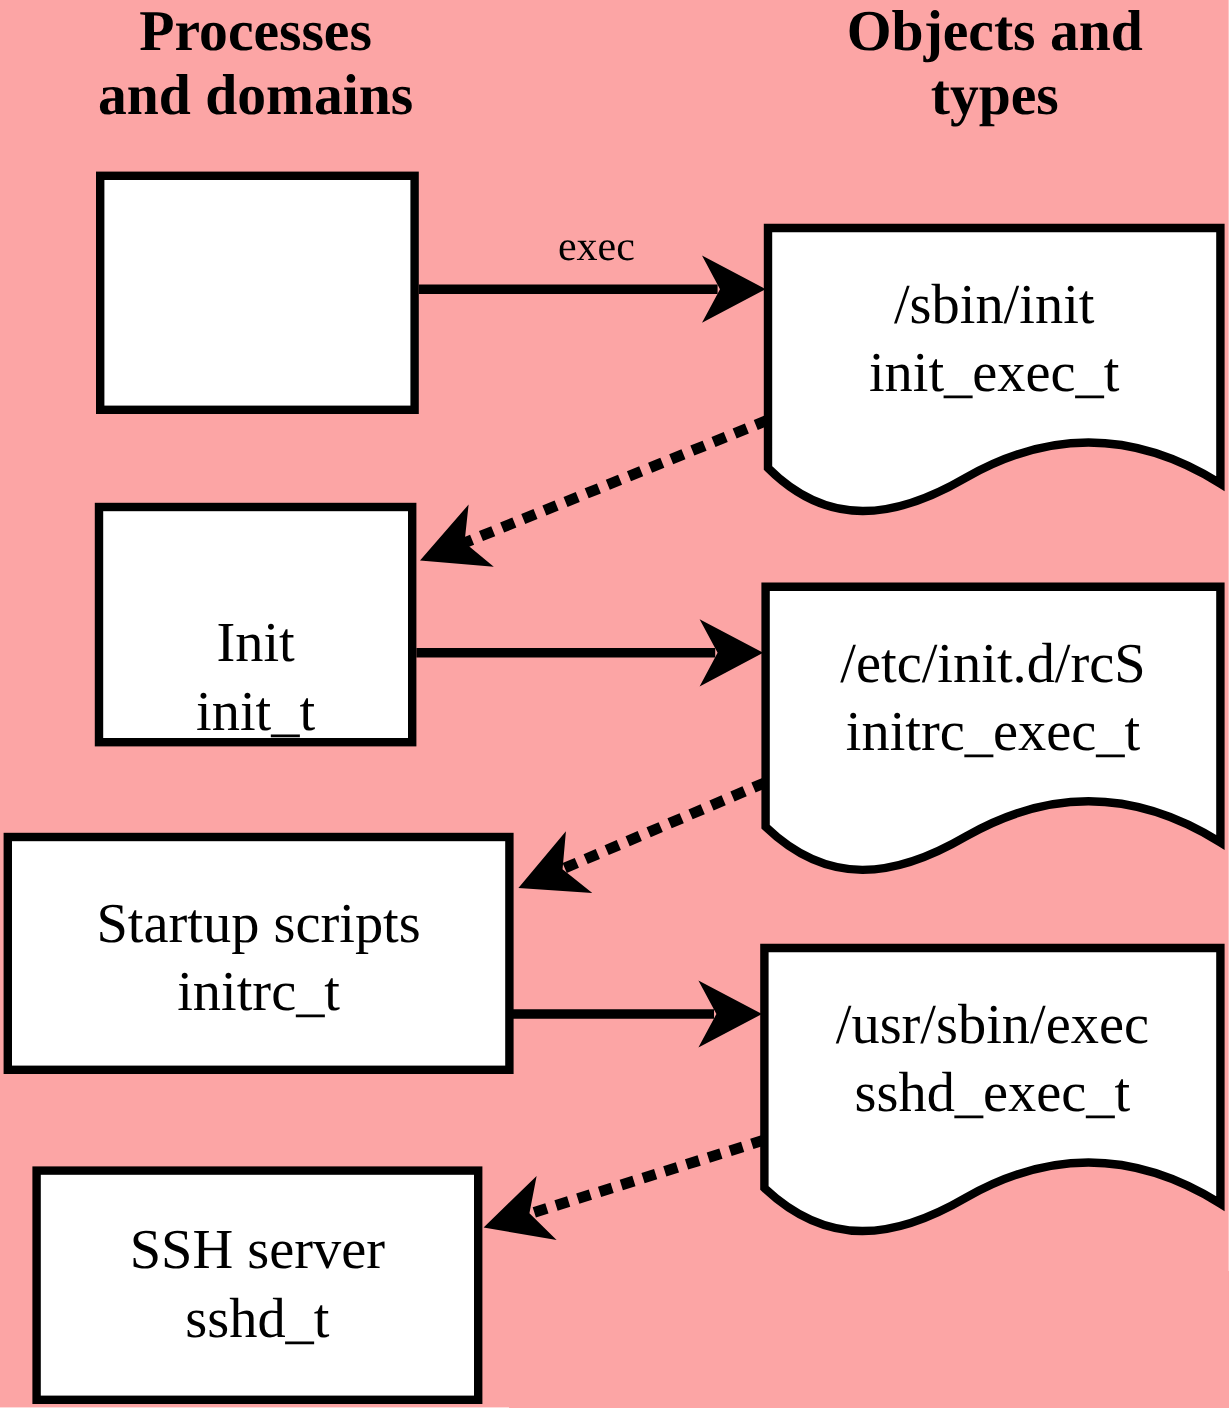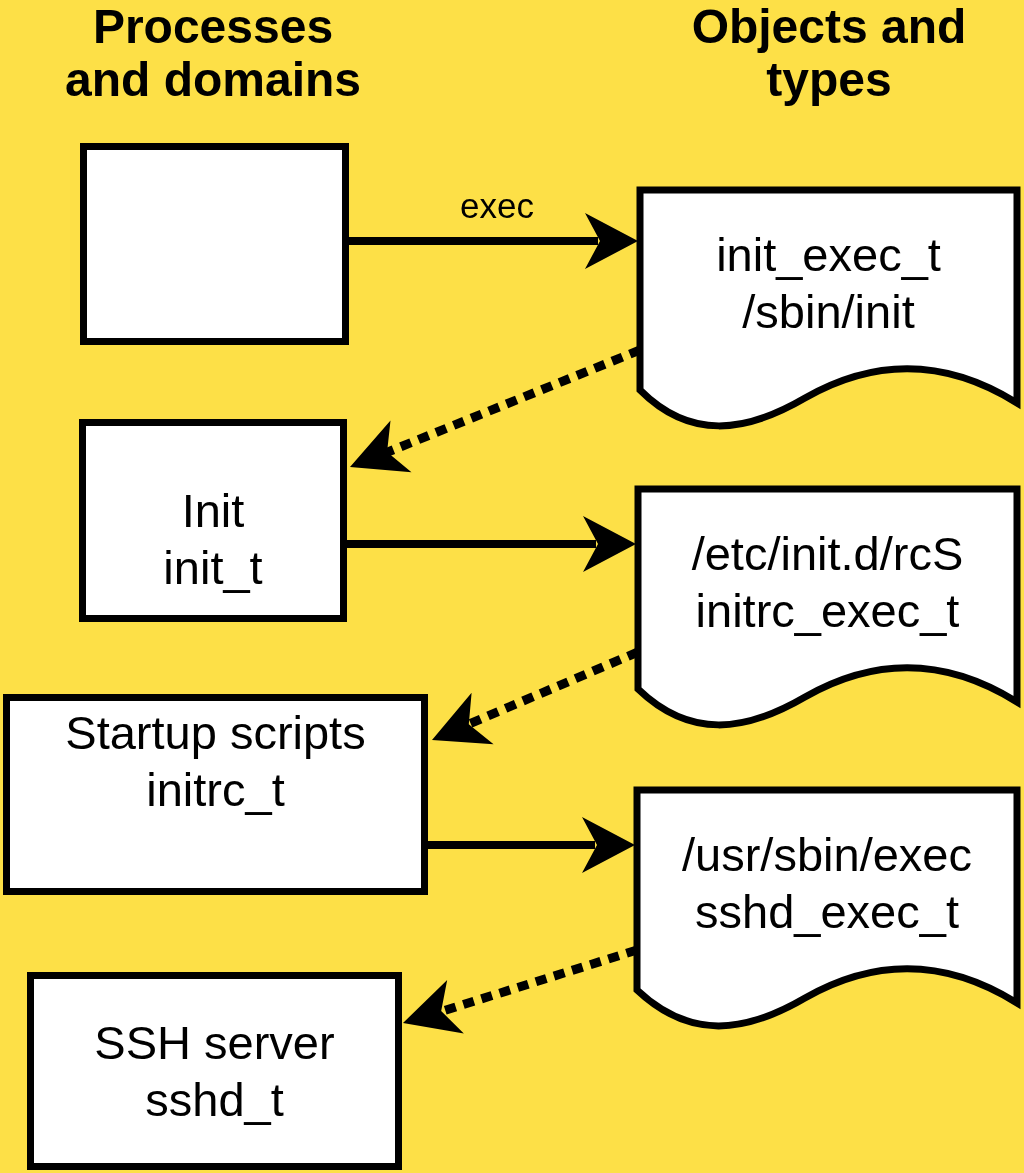--- a/index.html
+++ b/index.html
@@ -4,22 +4,22 @@
 <style>
   html, body {
     margin: 0;
     padding: 0;
     background: #ffffff;
   }
   #stage {
     position: relative;
     width: 1024px;
     height: 1173px;
-    background: #fde047;
-    font-family: Liberation Sans, sans-serif;
+    background: #fca5a5;
+    font-family: Liberation Serif, serif;
     color: #000000;
     overflow: hidden;
   }
   #shapes {
     position: absolute;
     left: 0;
     top: 0;
   }
   .txt {
     position: absolute;
@@ -95,36 +95,36 @@
   </div>
   <div class="txt heading" style="left:629px; top:0px; width:400px;">
     <div>Objects and</div>
     <div>types</div>
   </div>
 
   <div class="txt edge-label" style="left:397px; top:182px; width:200px;">exec</div>
 
   <div class="txt node-label" style="left:80px; top:143px; width:269px; height:202px;">
   </div>
-  <div class="txt node-label" style="left:79px; top:437px; width:268px; height:203px;">
+  <div class="txt node-label" style="left:79px; top:419px; width:268px; height:203px;justify-content:flex-end;">
     <div>Init</div>
     <div>init_t</div>
   </div>
-  <div class="txt node-label" style="left:3px; top:660px; width:425px; height:201px;">
+  <div class="txt node-label" style="left:3px; top:698px; width:425px; height:201px;">
     <div>Startup scripts</div>
     <div>initrc_t</div>
   </div>
   <div class="txt node-label" style="left:27px; top:972px; width:375px; height:198px;">
     <div>SSH server</div>
     <div>sshd_t</div>
   </div>
 
   <div class="txt node-label" style="left:640px; top:190px; width:377px; height:185px;">
+    <div>/sbin/init</div>
     <div>init_exec_t</div>
-    <div>/sbin/init</div>
   </div>
   <div class="txt node-label" style="left:638px; top:489px; width:379px; height:185px;">
     <div>/etc/init.d/rcS</div>
     <div>initrc_exec_t</div>
   </div>
   <div class="txt node-label" style="left:637px; top:790px; width:380px; height:185px;">
     <div>/usr/sbin/exec</div>
     <div>sshd_exec_t</div>
   </div>
 

